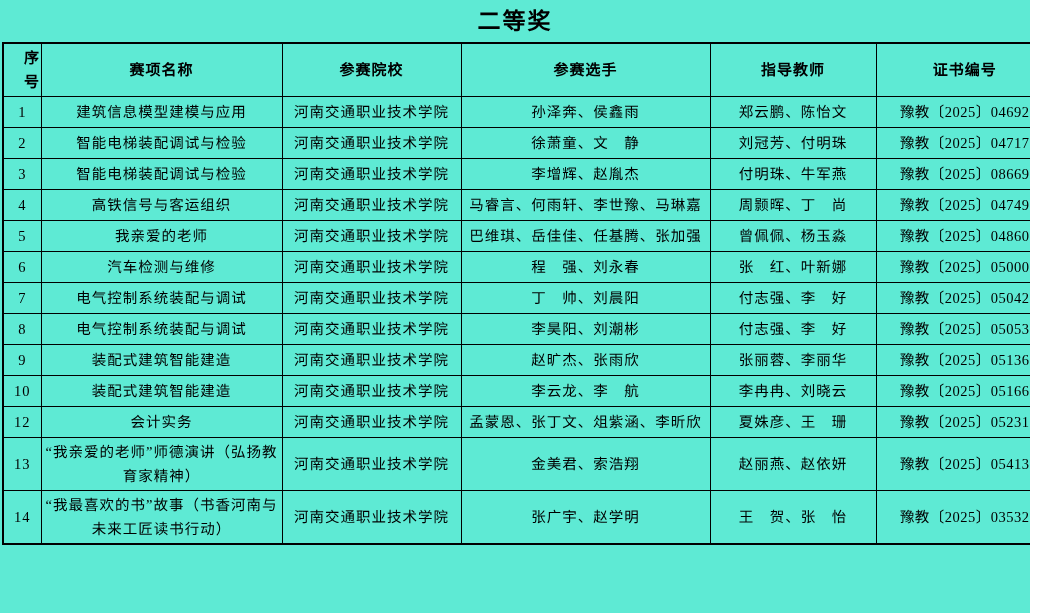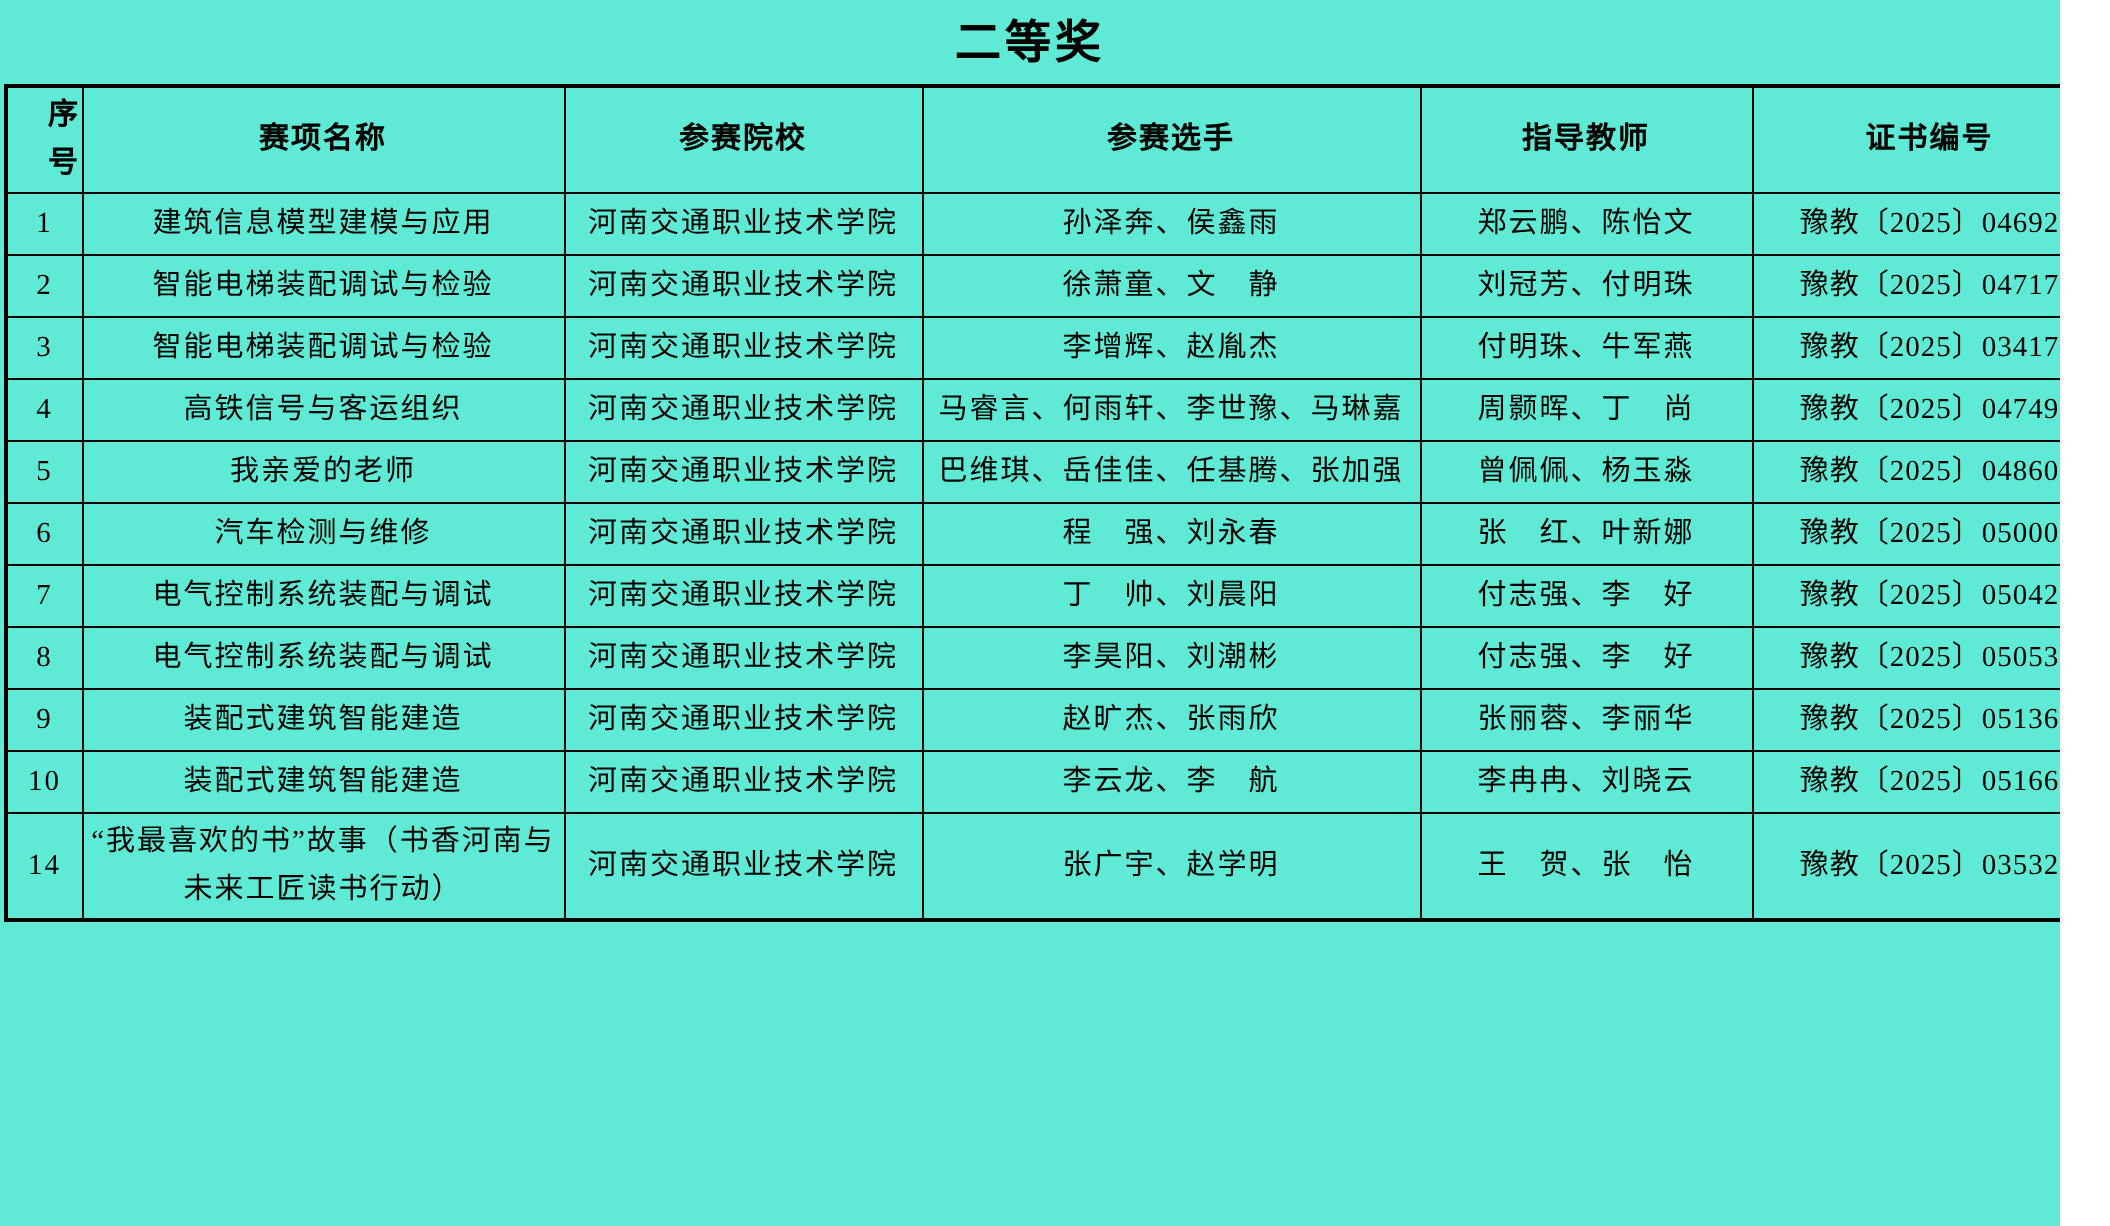--- a/index.html
+++ b/index.html
@@ -106,21 +106,21 @@
     <td class="cell-part">徐萧童、文　静</td>
     <td class="cell-teach">刘冠芳、付明珠</td>
     <td class="cell-cert">豫教〔2025〕04717</td>
   </tr>
         <tr>
     <td class="cell-no">3</td>
     <td class="cell-event">智能电梯装配调试与检验</td>
     <td class="cell-school">河南交通职业技术学院</td>
     <td class="cell-part">李增辉、赵胤杰</td>
     <td class="cell-teach">付明珠、牛军燕</td>
-    <td class="cell-cert">豫教〔2025〕03417</td>
+    <td class="cell-cert">豫教〔2025〕08669</td>
   </tr>
         <tr>
     <td class="cell-no">4</td>
     <td class="cell-event">高铁信号与客运组织</td>
     <td class="cell-school">河南交通职业技术学院</td>
     <td class="cell-part">马睿言、何雨轩、李世豫、马琳嘉</td>
     <td class="cell-teach">周颢晖、丁　尚</td>
     <td class="cell-cert">豫教〔2025〕04749</td>
   </tr>
         <tr>
@@ -165,20 +165,36 @@
   </tr>
         <tr>
     <td class="cell-no">10</td>
     <td class="cell-event">装配式建筑智能建造</td>
     <td class="cell-school">河南交通职业技术学院</td>
     <td class="cell-part">李云龙、李　航</td>
     <td class="cell-teach">李冉冉、刘晓云</td>
     <td class="cell-cert">豫教〔2025〕05166</td>
   </tr>
         <tr>
+    <td class="cell-no">12</td>
+    <td class="cell-event">会计实务</td>
+    <td class="cell-school">河南交通职业技术学院</td>
+    <td class="cell-part">孟蒙恩、张丁文、俎紫涵、李昕欣</td>
+    <td class="cell-teach">夏姝彦、王　珊</td>
+    <td class="cell-cert">豫教〔2025〕05231</td>
+  </tr>
+        <tr>
+    <td class="cell-no">13</td>
+    <td class="cell-event">“我亲爱的老师”师德演讲（弘扬教育家精神）</td>
+    <td class="cell-school">河南交通职业技术学院</td>
+    <td class="cell-part">金美君、索浩翔</td>
+    <td class="cell-teach">赵丽燕、赵依妍</td>
+    <td class="cell-cert">豫教〔2025〕05413</td>
+  </tr>
+        <tr>
     <td class="cell-no">14</td>
     <td class="cell-event">“我最喜欢的书”故事（书香河南与未来工匠读书行动）</td>
     <td class="cell-school">河南交通职业技术学院</td>
     <td class="cell-part">张广宇、赵学明</td>
     <td class="cell-teach">王　贺、张　怡</td>
     <td class="cell-cert">豫教〔2025〕03532</td>
   </tr>
       </tbody>
   </table>
 

